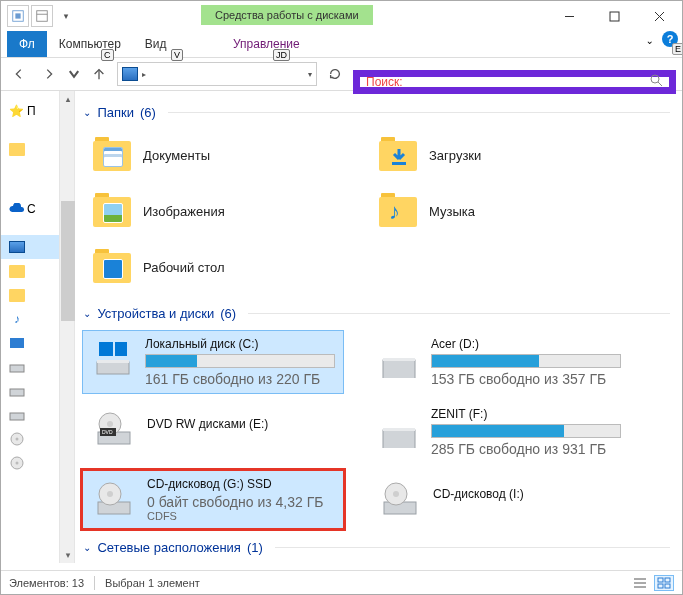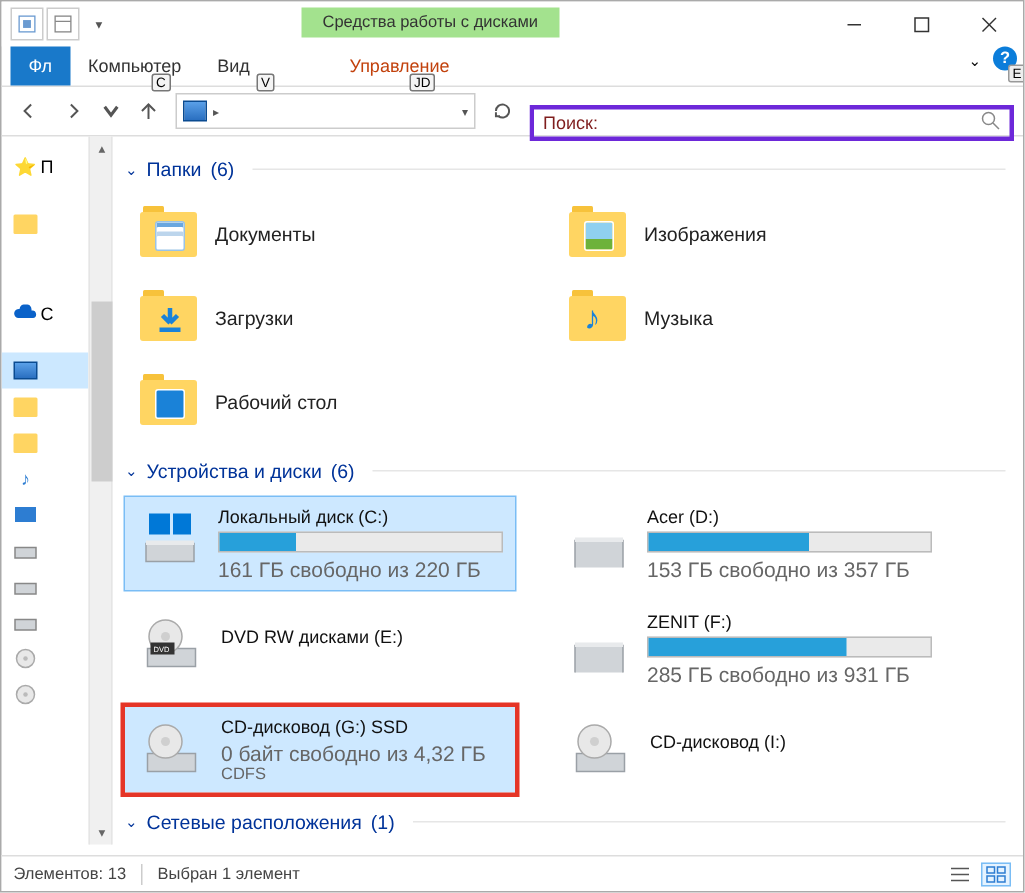--- a/index.html
+++ b/index.html
@@ -12,35 +12,35 @@
   .qatool .qbtn svg{width:14px;height:14px;}
   .drive-context{position:absolute; left:200px; top:4px; background:#a3e28e; color:#333; font-size:11px; padding:4px 14px;}
   .winbtns{position:absolute; right:0; top:0; display:flex;}
   .winbtns div{width:45px; height:30px; display:flex; align-items:center;justify-content:center;}
   .winbtns svg{width:11px;height:11px; stroke:#333; stroke-width:1; fill:none;}
 
   
   .ribbon{height:26px; display:flex; align-items:center; font-size:12px; position:relative;}
   .ribbon .tab{padding:0 12px; height:26px; display:flex; align-items:center; cursor:default; color:#333;}
   .ribbon .filetab{ background:#1979ca; color:#fff; margin-left:6px;}
-  .ribbon .manage{position:absolute; left:220px; color:#c2410c;}
+  .ribbon .manage{position:absolute; left:220px; color:#701a75;}
   .ribbon .shortcut{position:absolute; font-size:9px; border:1px solid #777; background:#f4f4f4; padding:0 2px; border-radius:2px; top:18px;}
   .ribbon .chev{position:absolute; right:28px; top:4px; font-size:10px;}
   .ribbon .help{position:absolute; right:4px; top:0px; width:16px;height:16px;border-radius:50%;background:#0b7dda;color:#fff;font-size:11px;font-weight:bold;display:flex;align-items:center;justify-content:center;}
   .ribbon .helpE{position:absolute; right:-2px; top:12px; font-size:9px; background:#eee;border:1px solid #999;padding:0 2px;border-radius:2px;}
 
   
   .navbar{height:34px; border-top:1px solid #ddd; border-bottom:1px solid #ddd; display:flex; align-items:center; padding:0 6px; gap:6px;}
   .navbtn{width:24px;height:24px;display:flex;align-items:center;justify-content:center;}
   .navbtn svg{width:14px;height:14px;stroke:#555;fill:none;stroke-width:1.5;}
   .addr{flex:0 0 200px; height:24px; border:1px solid #ccc; display:flex; align-items:center; padding:0 4px; gap:4px; font-size:12px;}
   .addr .pcicon{width:16px;height:14px;background:linear-gradient(#5aa0e8,#2a6fc0);border:1px solid #0a4b91;}
   .addr .dd{font-size:8px;color:#555;}
   .refresh{width:24px;}
-  .search{flex:1; height:24px; border:3px solid #6d28d9; display:flex; align-items:center; padding:0 6px; font-size:12px; color:#7f1d1d; position:relative;margin-top:16px;}
+  .search{flex:1; height:24px; border:7px solid #6d28d9; display:flex; align-items:center; padding:0 6px; font-size:12px; color:#ef4444; position:relative;margin-top:16px;}
   .search .sic{position:absolute; right:6px;}
 
   
   .body{display:flex; height:472px;}
   .sidebar{width:58px; border-right:none; padding-top:8px; overflow:hidden;}
   .sidebar .srow{height:24px; display:flex; align-items:center; padding-left:8px; gap:2px; font-size:12px;}
   .sidebar .srow.sel{background:#cce8ff;}
   .sidebar .ic{width:16px;height:16px; display:inline-flex;align-items:center;justify-content:center;}
   .scrollgap{width:16px; background:#f0f0f0; border-left:1px solid #e5e5e5; border-right:1px solid #e5e5e5; position:relative;}
   .scrollgap .thumb{position:absolute; top:110px; width:14px; left:1px; height:120px; background:#cdcdcd;}
@@ -285,34 +285,34 @@
             <div class="tab"></div>
             <div class="back"></div>
             <div class="badge" style="background:#fff;border:1px solid #9ac3e6;box-shadow:inset 0 3px #6aa7df,inset 0 6px #fff,inset 0 9px #bcd5ec"></div>
           </div>
         <div class="lbl">Документы</div>
       </div>
       <div class="folder-tile">
         <div class="folder-ic">
             <div class="tab"></div>
             <div class="back"></div>
-            <div class="badge" style="background:linear-gradient(#8fd0f0 60%,#6db23a 60%);border:1px solid #fff"></div>
-          </div>
-        <div class="lbl">Изображения</div>
+            <div class="badge" style="background:none"><svg width="20" height="20" viewBox="0 0 20 20">
+                <path d="M10 2v10m0 0l-5-5m5 5l5-5" stroke="#1a82d8" stroke-width="3" fill="none"></path>
+                <rect x="3" y="15" width="14" height="3" fill="#1a82d8"></rect>
+              </svg></div>
+          </div>
+        <div class="lbl">Загрузки</div>
       </div>
       <div class="folder-tile">
         <div class="folder-ic">
             <div class="tab"></div>
             <div class="back"></div>
-            <div class="badge" style="background:none"><svg width="20" height="20" viewBox="0 0 20 20">
-                <path d="M10 2v10m0 0l-5-5m5 5l5-5" stroke="#1a82d8" stroke-width="3" fill="none"></path>
-                <rect x="3" y="15" width="14" height="3" fill="#1a82d8"></rect>
-              </svg></div>
-          </div>
-        <div class="lbl">Загрузки</div>
+            <div class="badge" style="background:linear-gradient(#8fd0f0 60%,#6db23a 60%);border:1px solid #fff"></div>
+          </div>
+        <div class="lbl">Изображения</div>
       </div>
       <div class="folder-tile">
         <div class="folder-ic">
             <div class="tab"></div>
             <div class="back"></div>
             <div class="badge" style="background:none;color:#1a82d8;font-size:22px;line-height:18px">♪</div>
           </div>
         <div class="lbl">Музыка</div>
       </div>
       <div class="folder-tile">

